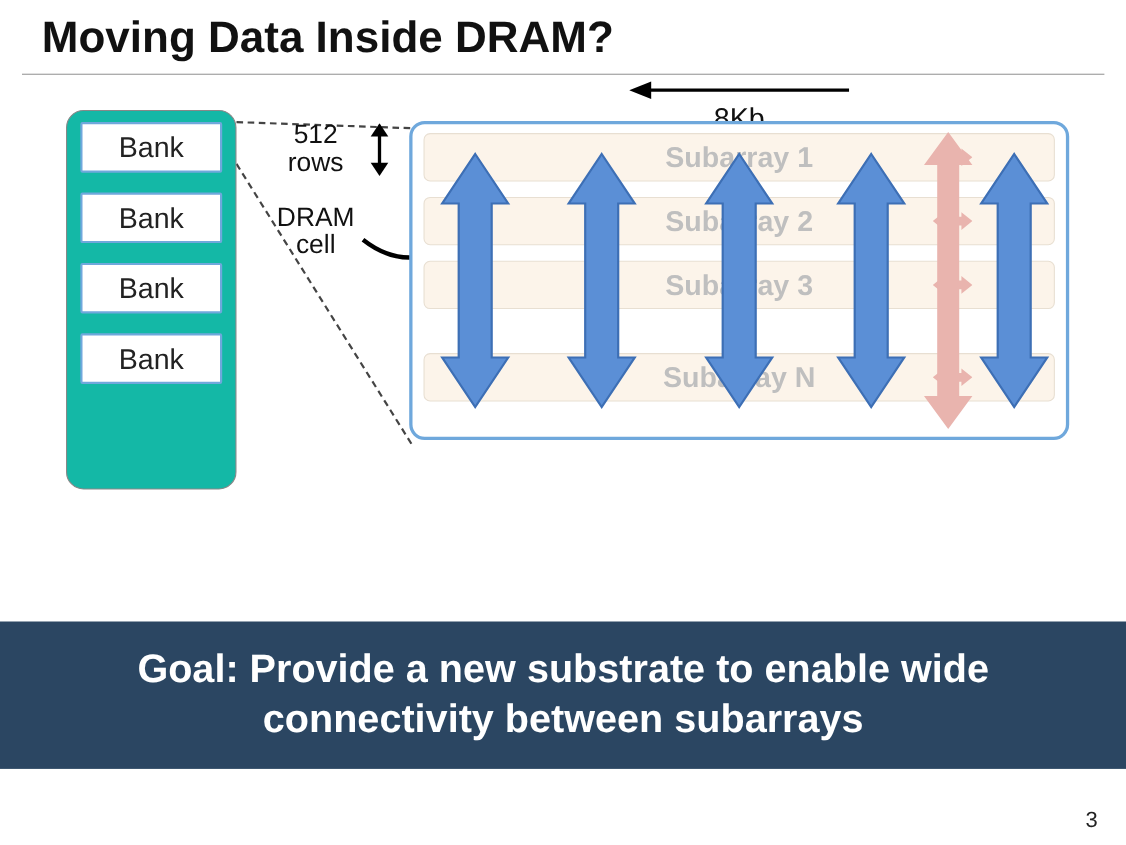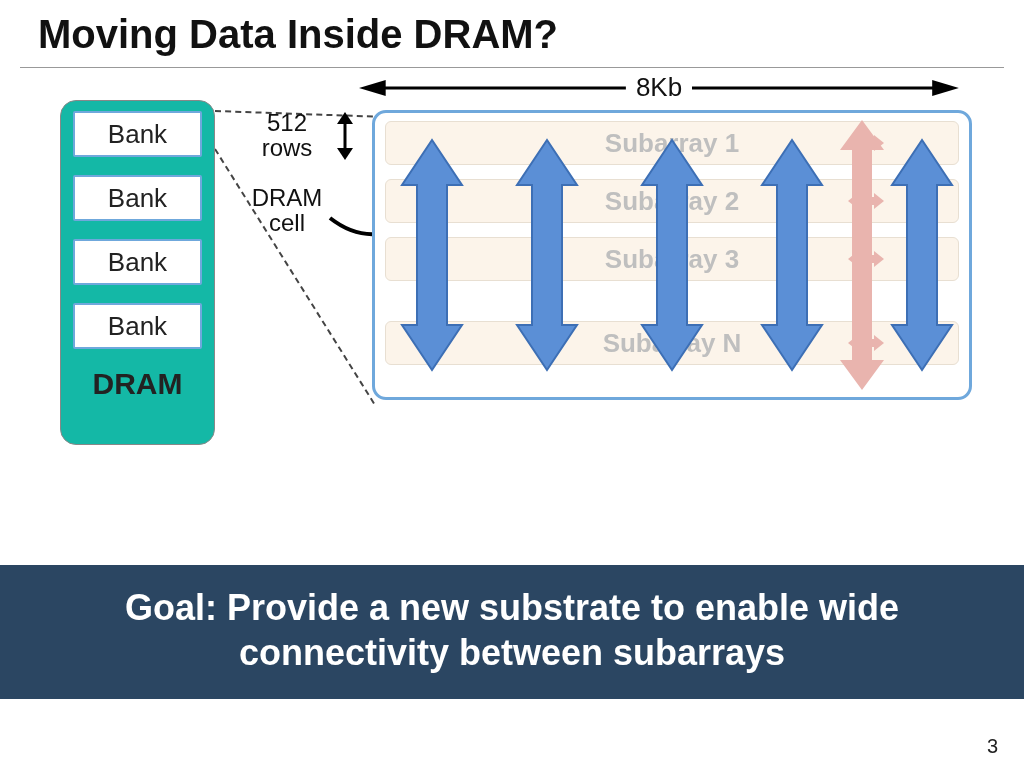--- a/index.html
+++ b/index.html
@@ -76,25 +76,26 @@
     line-height: 1.05;
     color: #111;
   }
   .arrow-512 {
     position: absolute;
     left: 300px; top: 22px;
   }
   
   .width-bar {
     position: absolute;
-    left: 327px; top: -18px;
+    left: 340px; top: -18px;
     width: 600px;
     display: flex;
     align-items: center;
     justify-content: flex-start;
+    flex-direction: column;
   }
   .width-label {
     font-size: 26px;
     color: #111;
     padding: 0 10px;
     white-space: nowrap;
   }
   .width-arrow-left, .width-arrow-right {
     flex: 1;
   }
@@ -171,21 +172,20 @@
 <div class="stage">
 
   <div class="dash" style="left:183px; top:20px; width:158px; transform: rotate(2deg);"></div>
   <div class="dash" style="left:183px; top:58px; width:300px; transform: rotate(58deg);"></div>
 
   <div class="dram-box">
     <div class="bank">Bank</div>
     <div class="bank">Bank</div>
     <div class="bank">Bank</div>
     <div class="bank">Bank</div>
-    <div class="dram-label">DRAM</div>
   </div>
 
   <div class="anno-512">512 rows</div>
   <div class="anno-cell">DRAM cell</div>
 
   <svg class="arrow-512" width="26" height="48" viewBox="0 0 26 48">
     <line x1="13" y1="6" x2="13" y2="42" stroke="#000" stroke-width="3"></line>
     <polygon points="13,0 5,12 21,12" fill="#000"></polygon>
     <polygon points="13,48 5,36 21,36" fill="#000"></polygon>
   </svg>

